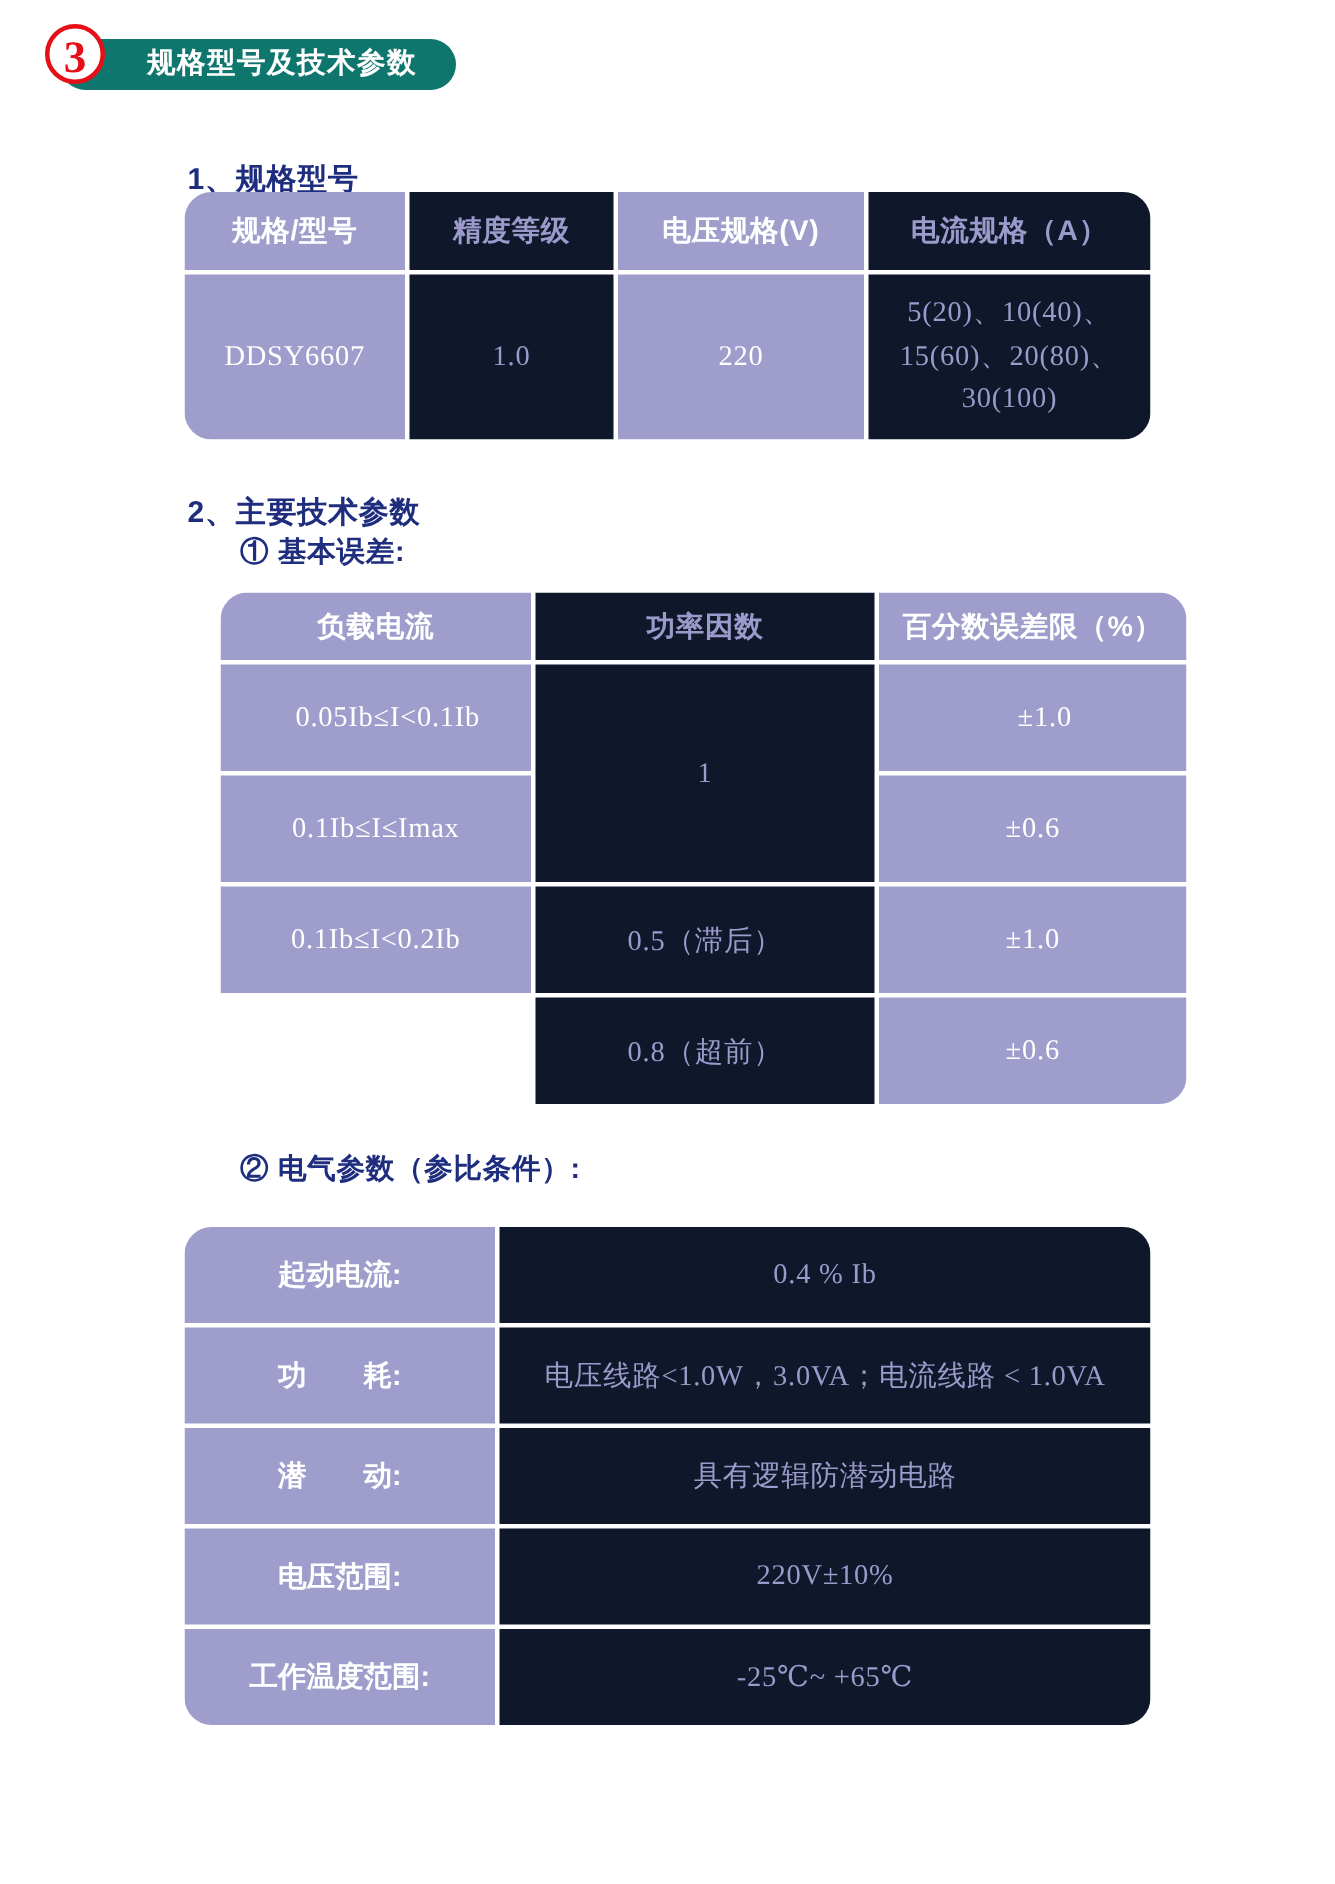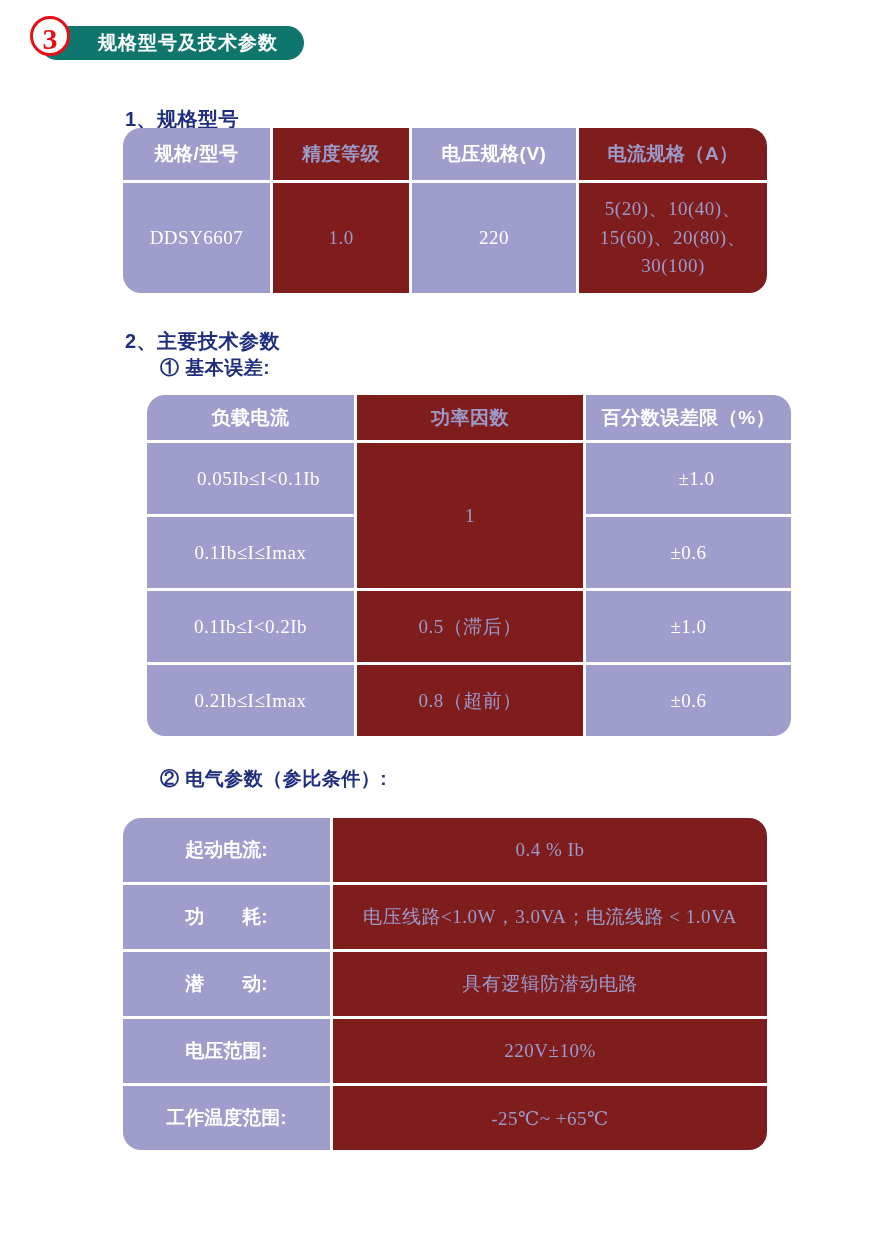--- a/index.html
+++ b/index.html
@@ -44,21 +44,21 @@
     position:absolute; left:123px; width:644px;
     display:grid; gap:3px;
     border-radius:18px; overflow:hidden;
     background:#ffffff;
   }
   .cell {
     display:flex; align-items:center; justify-content:center;
     text-align:center;
   }
   .cell.purple { background:#9e9dcb; color:#ffffff; }
-  .cell.light  { background:#7f1d1d; color:#9b9aca; }
+  .cell.light  { background:#0f172a; color:#9b9aca; }
   .cell.hdr    { font-size:19px; font-weight:bold; letter-spacing:0.5px; }
   .cell.val    { font-family:"Liberation Serif","DejaVu Serif",serif; font-size:19px; letter-spacing:0.5px; }
   .cell.val.multiline { padding:6px 18px; line-height:1.5; }
   .cell.lbl    { font-size:19px; font-weight:bold; white-space:pre; }
 
   #t1 { top:128px; grid-template-columns:147px 136px 164px 1fr; grid-template-rows:52px 110px; }
   #t2 { top:395px; grid-template-columns:207px 226px 1fr; grid-template-rows:45px 71px 71px 71px 71px;margin-left:24px; }
   #t3 { top:818px; grid-template-columns:207px 1fr; grid-template-rows:64px 64px 64px 64px 64px; }
 
   .r2 { grid-row:2;padding-left:16px; } .r3 { grid-row:3; } .r4 { grid-row:4; } .r5 { grid-row:5; }
@@ -106,21 +106,20 @@
     <div class="cell light val c2 span2">1</div>
     <div class="cell purple val c3 r2">±1.0</div>
 
     <div class="cell purple val c1 r3">0.1Ib≤I≤Imax</div>
     <div class="cell purple val c3 r3">±0.6</div>
 
     <div class="cell purple val c1 r4">0.1Ib≤I&lt;0.2Ib</div>
     <div class="cell light val c2 r4">0.5（滞后）</div>
     <div class="cell purple val c3 r4">±1.0</div>
 
-    <div class="cell purple val c1 r5">0.2Ib≤I≤Imax</div>
     <div class="cell light val c2 r5">0.8（超前）</div>
     <div class="cell purple val c3 r5">±0.6</div>
   </div>
 
   <div class="sub-title" id="sec3-title">② 电气参数（参比条件）:</div>
 
   <div class="tbl" id="t3">
     <div class="cell purple lbl">起动电流:</div>
     <div class="cell light val">0.4 % Ib</div>
 

